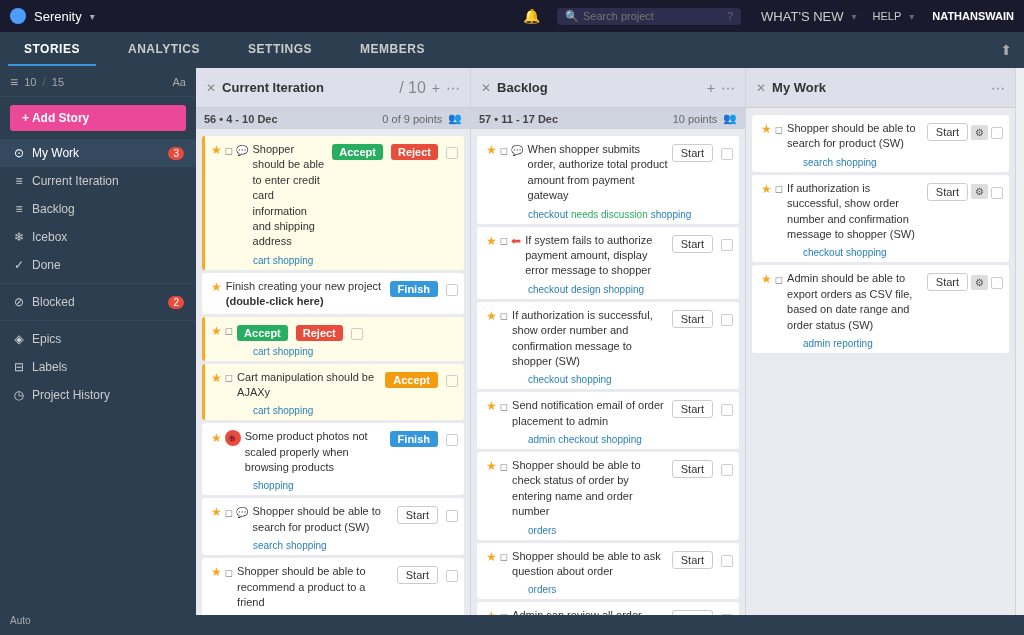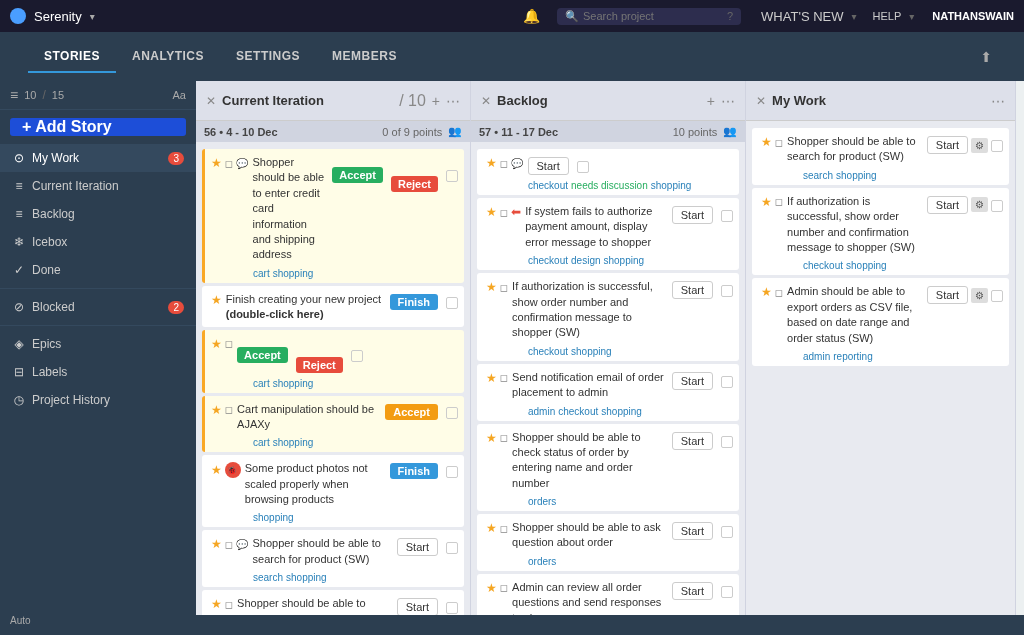--- a/index.html
+++ b/index.html
@@ -12,35 +12,35 @@
     .app-caret { color: #aaa; font-size: 10px; }
     .nav-bell { color: #aaa; font-size: 14px; margin-left: auto; cursor: pointer; }
     .nav-search { display: flex; align-items: center; background: #2d2d4e; border-radius: 4px; padding: 2px 8px; gap: 4px; margin: 0 8px; }
     .nav-search input { background: transparent; border: none; outline: none; color: #ccc; font-size: 11px; width: 140px; }
     .nav-search-icon { color: #888; font-size: 11px; }
     .nav-whats-new { color: #ccc; font-size: 11px; cursor: pointer; }
     .nav-help { color: #ccc; font-size: 11px; cursor: pointer; }
     .nav-user { color: #fff; font-size: 11px; font-weight: 600; cursor: pointer; }
 
     
-    .sub-nav { background: #2c3e50; height: 49px; display: flex; align-items: center; padding: 0 28px; gap: 0; flex-shrink: 0; }
+    .sub-nav { background: #2c3e50; height: 36px; display: flex; align-items: center; padding: 0 8px; gap: 16px; flex-shrink: 0; }
     .sub-nav-tab { color: #ccc; font-size: 12px; font-weight: 600; padding: 8px 16px; cursor: pointer; border-bottom: 2px solid transparent; text-transform: uppercase; letter-spacing: 0.5px; }
     .sub-nav-tab.active { color: #fff; border-bottom: 2px solid #3498db; }
     .sub-nav-spacer { flex: 1; }
     .sub-nav-collapse { color: #aaa; font-size: 14px; cursor: pointer; padding: 4px; }
 
     
     .main-area { display: flex; flex: 1; overflow: hidden; }
 
     
     .sidebar { width: 196px; background: #2c3e50; flex-shrink: 0; display: flex; flex-direction: column; overflow-y: auto; }
     .sidebar-toolbar { display: flex; align-items: center; padding: 6px 10px; gap: 6px; border-bottom: 1px solid #34495e; }
     .sidebar-menu-icon { color: #aaa; font-size: 14px; cursor: pointer; }
     .sidebar-font-icon { color: #aaa; font-size: 11px; margin-left: auto; cursor: pointer; }
-    .sidebar-add-story { background: #1d4ed8; color: #fff; border: none; border-radius: 3px; padding: 0 12px; margin: 8px 10px; cursor: pointer; font-size: 16px; font-weight: 600; text-align: left; display: flex; align-items: center; gap: 4px; }
+    .sidebar-add-story { background: #ec4899; color: #fff; border: none; border-radius: 3px; padding: 6px 12px; margin: 8px 10px; cursor: pointer; font-size: 12px; font-weight: 600; text-align: left; display: flex; align-items: center; gap: 4px; }
     .sidebar-item { display: flex; align-items: center; padding: 7px 12px; color: #ccc; cursor: pointer; font-size: 12px; gap: 6px; }
     .sidebar-item.active { background: #34495e; color: #fff; }
     .sidebar-item-badge { background: #e74c3c; color: #fff; font-size: 10px; border-radius: 10px; padding: 1px 5px; margin-left: auto; }
     .sidebar-item-icon { font-size: 12px; width: 14px; text-align: center; }
     .sidebar-divider { height: 1px; background: #34495e; margin: 4px 0; }
 
     
     .columns-area { flex: 1; display: flex; overflow-x: auto; background: #ecf0f1; gap: 0; }
 
     
@@ -67,21 +67,21 @@
     .star-icon { color: #f5a623; font-size: 12px; cursor: pointer; }
     .type-icon { font-size: 10px; color: #888; }
     .comment-icon { font-size: 10px; color: #888; }
     .story-text { font-size: 11px; color: #333; line-height: 1.4; flex: 1; }
     .story-text strong { font-weight: 700; }
     .story-tags { display: flex; flex-wrap: wrap; gap: 3px; margin-top: 2px; padding-left: 42px; }
     .story-tag { font-size: 10px; color: #2980b9; cursor: pointer; }
     .story-tag.green { color: #27ae60; }
     .story-actions { display: flex; align-items: center; gap: 8px; flex-shrink: 0; margin-top: 2px; }
     .btn-accept { background: #27ae60; color: #fff; border: none; border-radius: 3px; padding: 2px 7px; font-size: 11px; cursor: pointer; font-weight: 600; }
-    .btn-reject { background: #e74c3c; color: #fff; border: none; border-radius: 3px; padding: 2px 7px; font-size: 11px; cursor: pointer; font-weight: 600; margin-top: 19px; }
+    .btn-reject { background: #e74c3c; color: #fff; border: none; border-radius: 3px; padding: 2px 7px; font-size: 11px; cursor: pointer; font-weight: 600; }
     .btn-start { background: #fff; color: #333; border: 1px solid #ccc; border-radius: 3px; padding: 2px 8px; font-size: 11px; cursor: pointer; }
     .btn-finish { background: #3498db; color: #fff; border: none; border-radius: 3px; padding: 2px 8px; font-size: 11px; cursor: pointer; font-weight: 600; }
     .btn-deliver { background: #f39c12; color: #fff; border: none; border-radius: 3px; padding: 2px 8px; font-size: 11px; cursor: pointer; font-weight: 600; }
     .card-checkbox { width: 12px; height: 12px; border: 1px solid #ccc; border-radius: 2px; flex-shrink: 0; cursor: pointer; margin-top: 2px; }
     .blocked-icon { color: #e74c3c; font-size: 12px; }
     .story-avatar { width: 16px; height: 16px; border-radius: 50%; background: #e74c3c; flex-shrink: 0; display: flex; align-items: center; justify-content: center; font-size: 8px; color: #fff; }
 
     
     .my-work-actions { display: flex; align-items: center; gap: 3px; flex-shrink: 0; }
     .btn-icon-sm { background: #ddd; border: none; border-radius: 2px; padding: 2px 4px; font-size: 10px; cursor: pointer; color: #555; }
@@ -328,20 +328,21 @@
       </div>
       <div class="stories-list">
 
         <div class="story-card white-bg">
           <div class="story-card-row">
             <div class="story-card-icons">
               <span class="star-icon">★</span>
               <span class="type-icon">◻</span>
               <span class="comment-icon">💬</span>
             </div>
+            <span class="story-text">When shopper submits order, authorize total product amount from payment gateway</span>
             <div class="story-actions">
               <button class="btn-start">Start</button>
               <div class="card-checkbox"></div>
             </div>
           </div>
           <div class="story-tags">
             <span class="story-tag">checkout</span>
             <span class="story-tag green">needs discussion</span>
             <span class="story-tag">shopping</span>
           </div>

